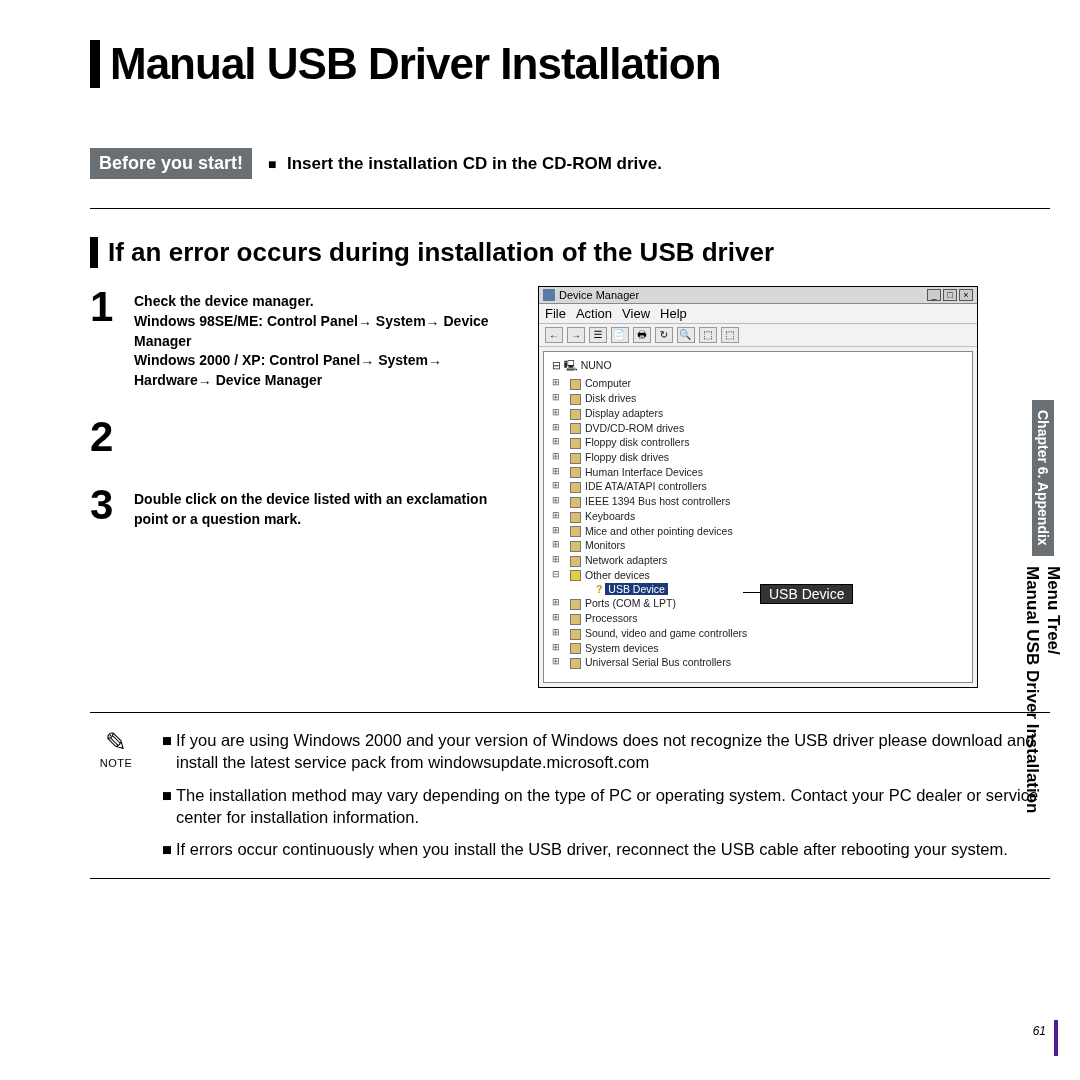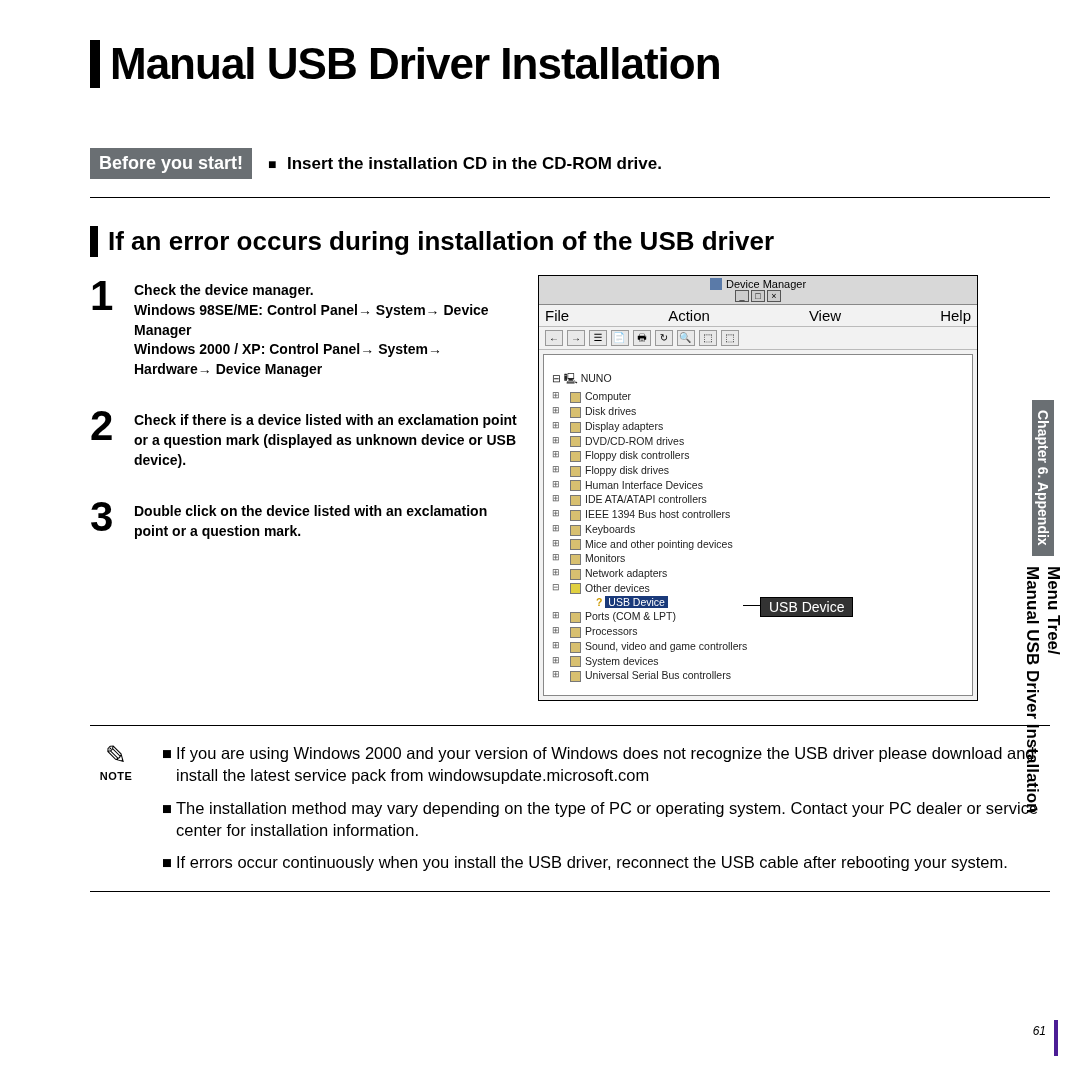--- a/index.html
+++ b/index.html
@@ -29,21 +29,21 @@
   .page-subtitle {
     font-size: 17px;
     line-height: 1.3;
     max-width: 400px;
     padding-top: 6px;
   }
   .before-row {
     display: flex;
     align-items: center;
     gap: 16px;
-    padding-bottom: 18px;
+    padding-bottom: 29px;
     border-bottom: 1.5px solid #000;
     margin-bottom: 28px;
   }
   .before-badge {
     background: #6a6f73;
     color: #fff;
     font-weight: bold;
     font-size: 18px;
     padding: 5px 9px;
   }
@@ -95,46 +95,45 @@
     font-size: 11px;
   }
   .dm-title {
     display: flex;
     align-items: center;
     justify-content: space-between;
     background: #d8d8d8;
     border-bottom: 1px solid #888;
     padding: 2px 4px;
     font-size: 11px;
-    flex-direction: column;
   }
   .dm-title-left { display: flex; align-items: center; gap: 4px; }
   .dm-sys-icon {
     width: 12px; height: 12px; background: #5a7aa8; display: inline-block;
   }
   .dm-winbtns { display: flex; gap: 2px; }
   .dm-winbtn {
     width: 14px; height: 12px; background: #ccc; border: 1px solid #555;
     font-size: 9px; line-height: 10px; text-align: center;
   }
   .dm-menu {
     display: flex; gap: 10px; padding: 2px 6px; background: #f2f2f2;
-    border-bottom: 1px solid #bbb; font-size: 15px; justify-content: space-between;
+    border-bottom: 1px solid #bbb; font-size: 13px;
   }
   .dm-toolbar {
     display: flex; gap: 4px; padding: 3px 6px; background: #f2f2f2;
     border-bottom: 1px solid #bbb;
   }
   .dm-tool {
     width: 18px; height: 16px; border: 1px solid #999; background: #e8e8e8;
     font-size: 10px; text-align: center; line-height: 14px;
   }
   .dm-tree {
     background: #fff; border: 1px solid #888; margin: 4px;
-    padding: 16px 6px 12px 6px; min-height: 230px;
+    padding: 6px 6px 12px 6px; min-height: 230px;
     font-family: Tahoma, Arial, sans-serif; font-size: 10.5px; color: #222;
   }
   .tree-root { padding-left: 2px; }
   .tree-item { padding: 1px 0 1px 20px; position: relative; white-space: nowrap; }
   .tree-item::before {
     content: "⊞"; position: absolute; left: 2px; font-size: 9px; color: #555;
   }
   .tree-ico {
     display: inline-block; width: 11px; height: 11px; background: #d8c070;
     border: 1px solid #777; margin-right: 4px; vertical-align: middle;
@@ -162,21 +161,21 @@
     border-bottom: 1.5px solid #000;
     display: flex;
     gap: 20px;
     padding: 16px 0 18px 0;
     margin-top: 10px;
   }
   .note-left {
     width: 52px; text-align: center; flex-shrink: 0;
   }
   .note-icon { font-size: 26px; line-height: 1; }
-  .note-label { font-size: 11px; font-weight: bold; letter-spacing: 0.5px; margin-top: 2px; }
+  .note-label { font-size: 11px; font-weight: normal; letter-spacing: 0.5px; margin-top: 2px; }
   .note-list { font-size: 16.5px; line-height: 1.35; }
   .note-item { display: flex; margin-bottom: 10px; }
   .note-item:last-child { margin-bottom: 0; }
   .note-b { width: 14px; flex-shrink: 0; }
 
   
   .side-tab {
     position: absolute;
     right: 20px;
     top: 400px;
@@ -235,21 +234,20 @@
 <div class="content-row">
   <div class="steps-col">
     <div class="step">
       <div class="step-num">1</div>
       <div class="step-text" style="white-space: pre-line;">Check the device manager.
 Windows 98SE/ME: Control Panel→ System→ Device Manager
 Windows 2000 / XP: Control Panel→ System→ Hardware→ Device Manager</div>
     </div>
     <div class="step">
       <div class="step-num">2</div>
-      <div class="step-text">Check if there is a device listed with an exclamation point or a question mark (displayed as unknown device or USB device).</div>
     </div>
     <div class="step">
       <div class="step-num">3</div>
       <div class="step-text">Double click on the device listed with an exclamation point or a question mark.</div>
     </div>
   </div>
 
   <div class="dm-wrap">
     <div class="dm-title">
       <div class="dm-title-left">

